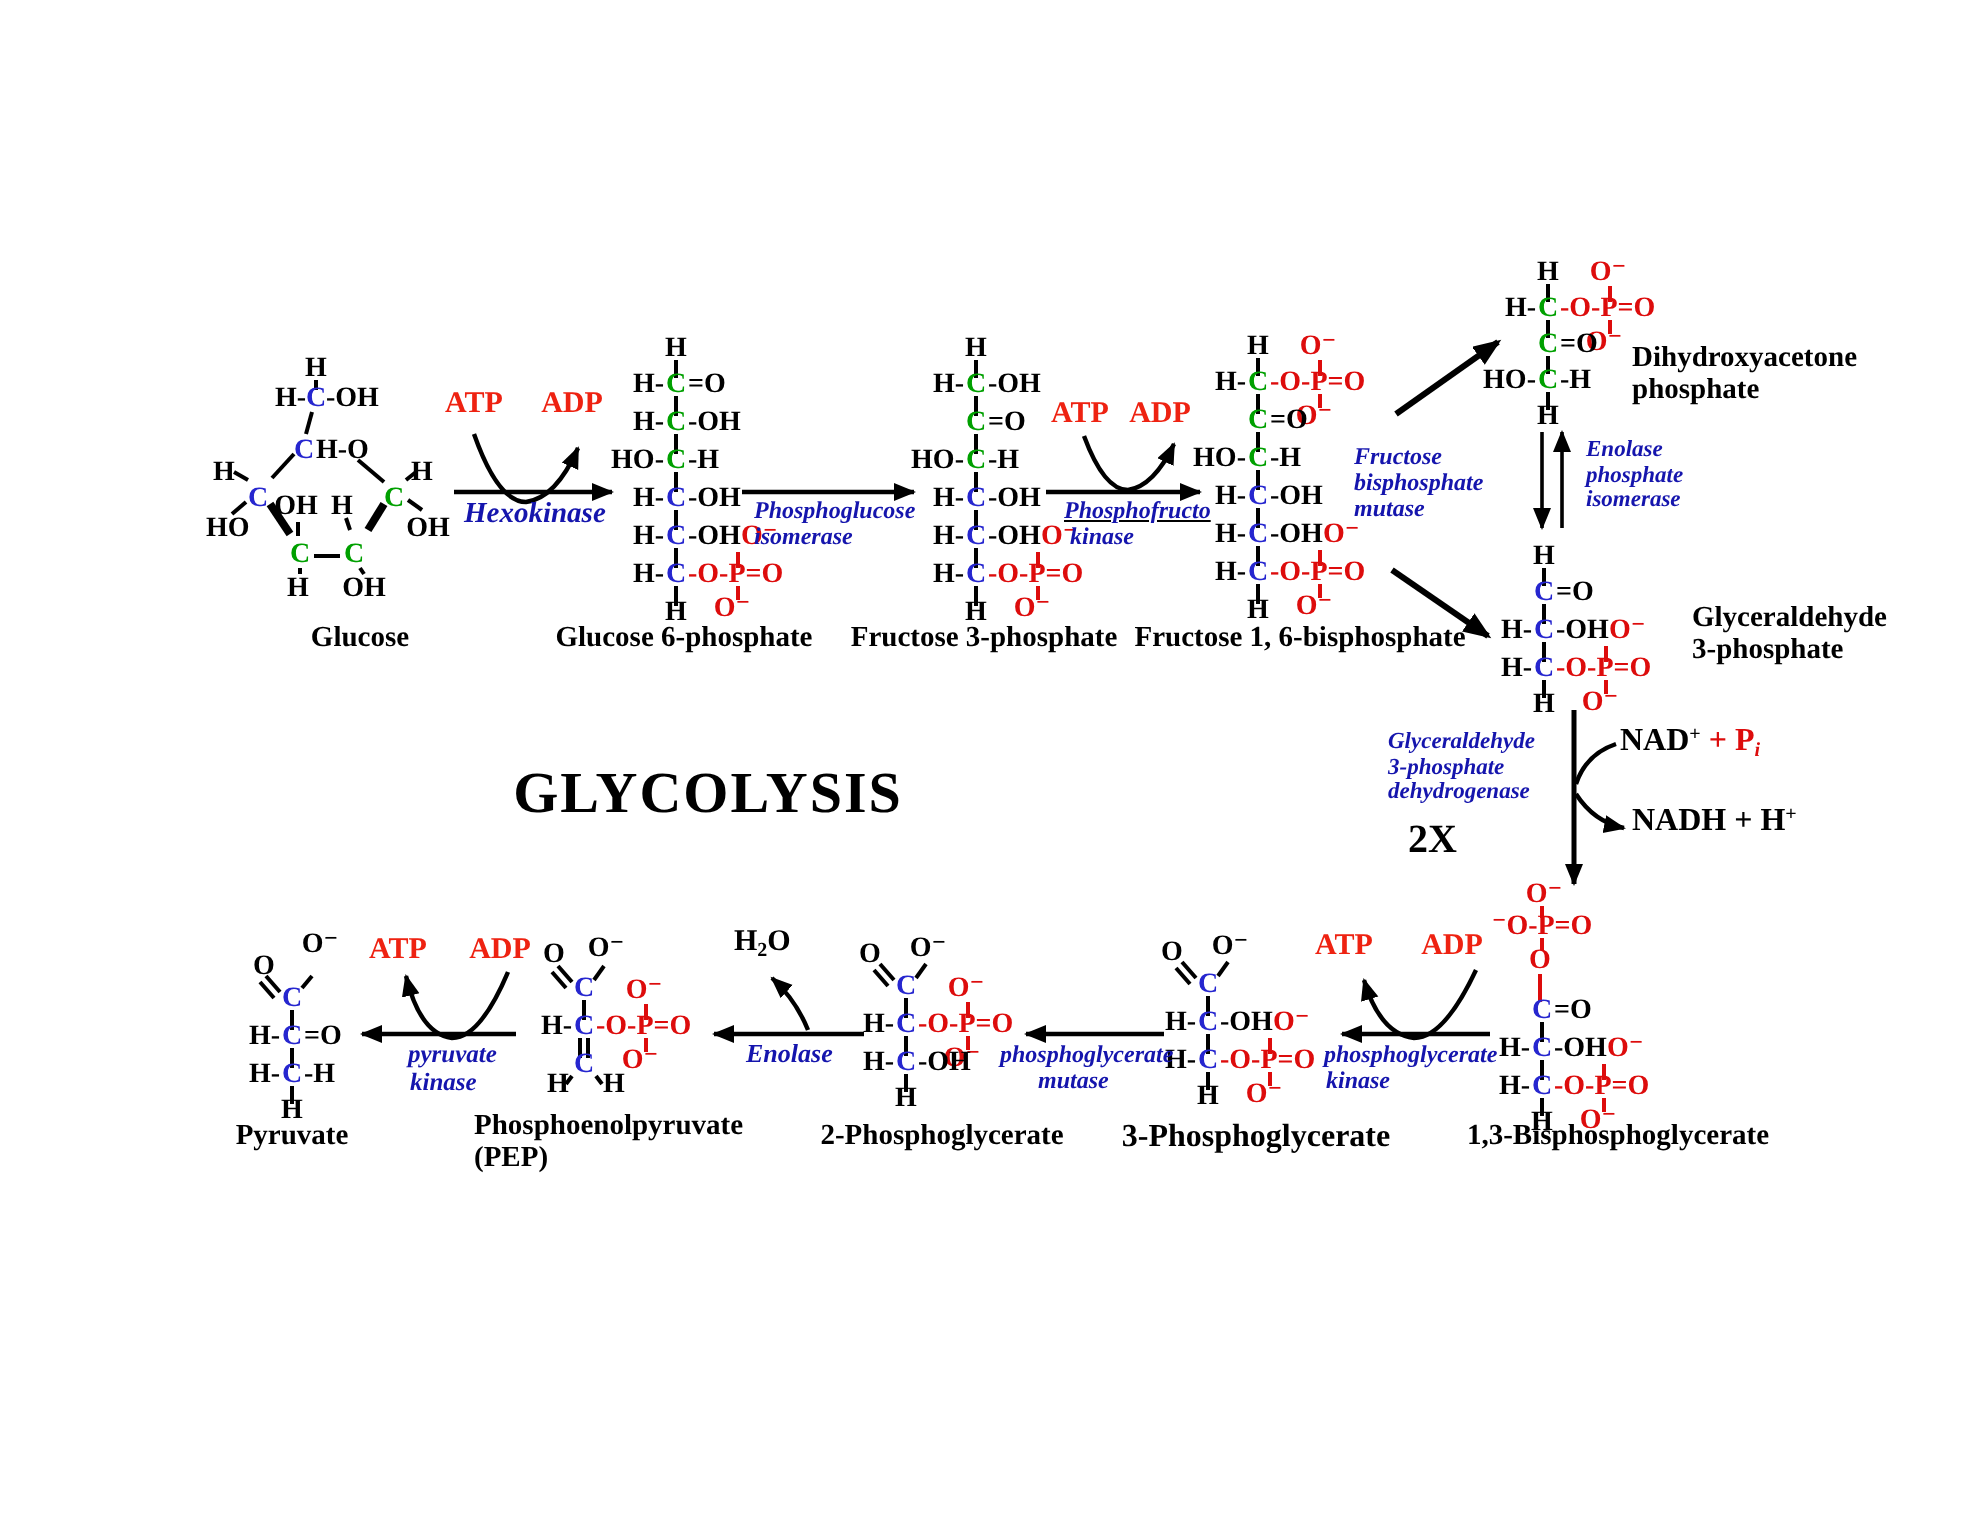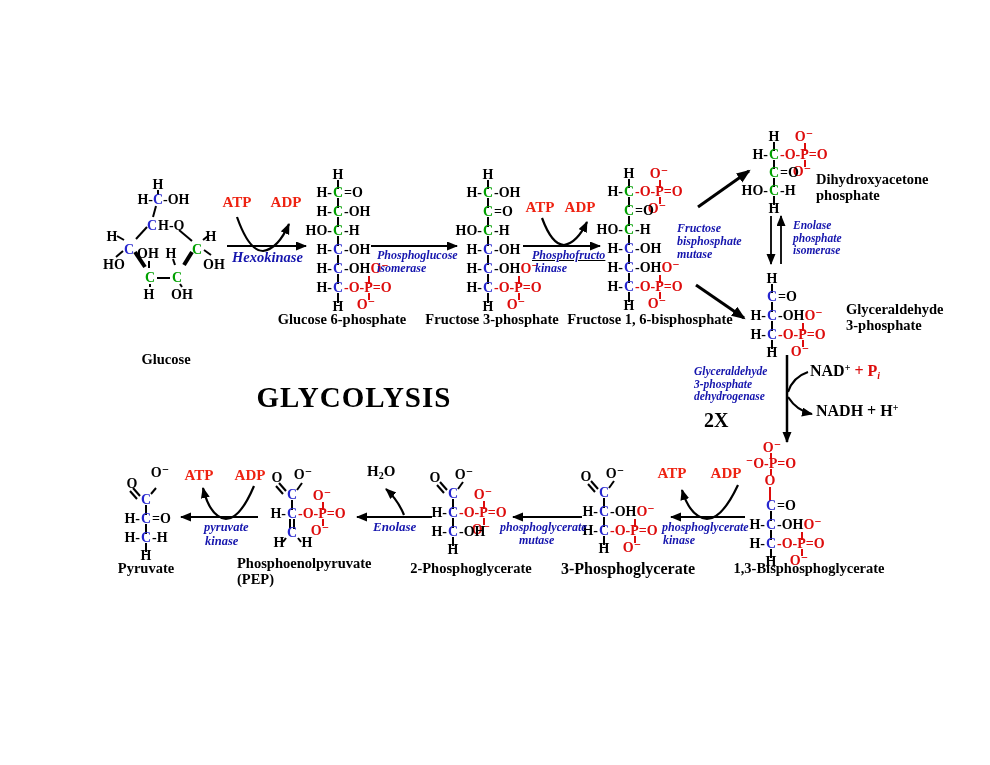--- a/index.html
+++ b/index.html
@@ -159,21 +159,21 @@
       <div class="t" style="left: 103px; top: 258px; font-size: 14px;"><span style="color: rgb(0, 0, 0);">HO</span></div>
       <div class="t" style="left: 148px; top: 247px; transform: translateX(-50%); font-size: 14px;"><span style="color: rgb(0, 0, 0);">OH</span></div>
       <div class="t" style="left: 171px; top: 247px; transform: translateX(-50%); font-size: 14px;"><span style="color: rgb(0, 0, 0);">H</span></div>
       <div class="t" style="left: 211px; top: 230px; transform: translateX(-50%); font-size: 14px;"><span style="color: rgb(0, 0, 0);">H</span></div>
       <div class="t" style="left: 197px; top: 243px; transform: translateX(-50%); font-size: 14px;"><span style="color: rgb(0, 160, 0);">C</span></div>
       <div class="t" style="left: 214px; top: 258px; transform: translateX(-50%); font-size: 14px;"><span style="color: rgb(0, 0, 0);">OH</span></div>
       <div class="t" style="left: 150px; top: 271px; transform: translateX(-50%); font-size: 14px;"><span style="color: rgb(0, 160, 0);">C</span></div>
       <div class="t" style="left: 149px; top: 288px; transform: translateX(-50%); font-size: 14px;"><span style="color: rgb(0, 0, 0);">H</span></div>
       <div class="t" style="left: 177px; top: 271px; transform: translateX(-50%); font-size: 14px;"><span style="color: rgb(0, 160, 0);">C</span></div>
       <div class="t" style="left: 182px; top: 288px; transform: translateX(-50%); font-size: 14px;"><span style="color: rgb(0, 0, 0);">OH</span></div>
-      <div class="t" style="left: 166px; top: 312px; transform: translateX(-50%); font-size: 14.5px; margin-top: 40px;"><span style="color: rgb(0, 0, 0);">Glucose</span></div>
+      <div class="t" style="left: 180px; top: 312px; transform: translateX(-50%); font-size: 14.5px;"><span style="color: rgb(0, 0, 0);">Glucose</span></div>
     </div>
     <div>
       <div class="row" style="left: 198px; top: 168px;">
         <span class="cl"></span>
         <span class="cc"><span style="color: rgb(0, 0, 0);">H</span></span>
         <span class="cr"></span>
       </div>
       <div class="row" style="left: 198px; top: 186px;">
         <span class="cl"><span style="color: rgb(0, 0, 0);">H-</span></span>
         <span class="cc"><span style="color: rgb(0, 160, 0);">C</span></span>

